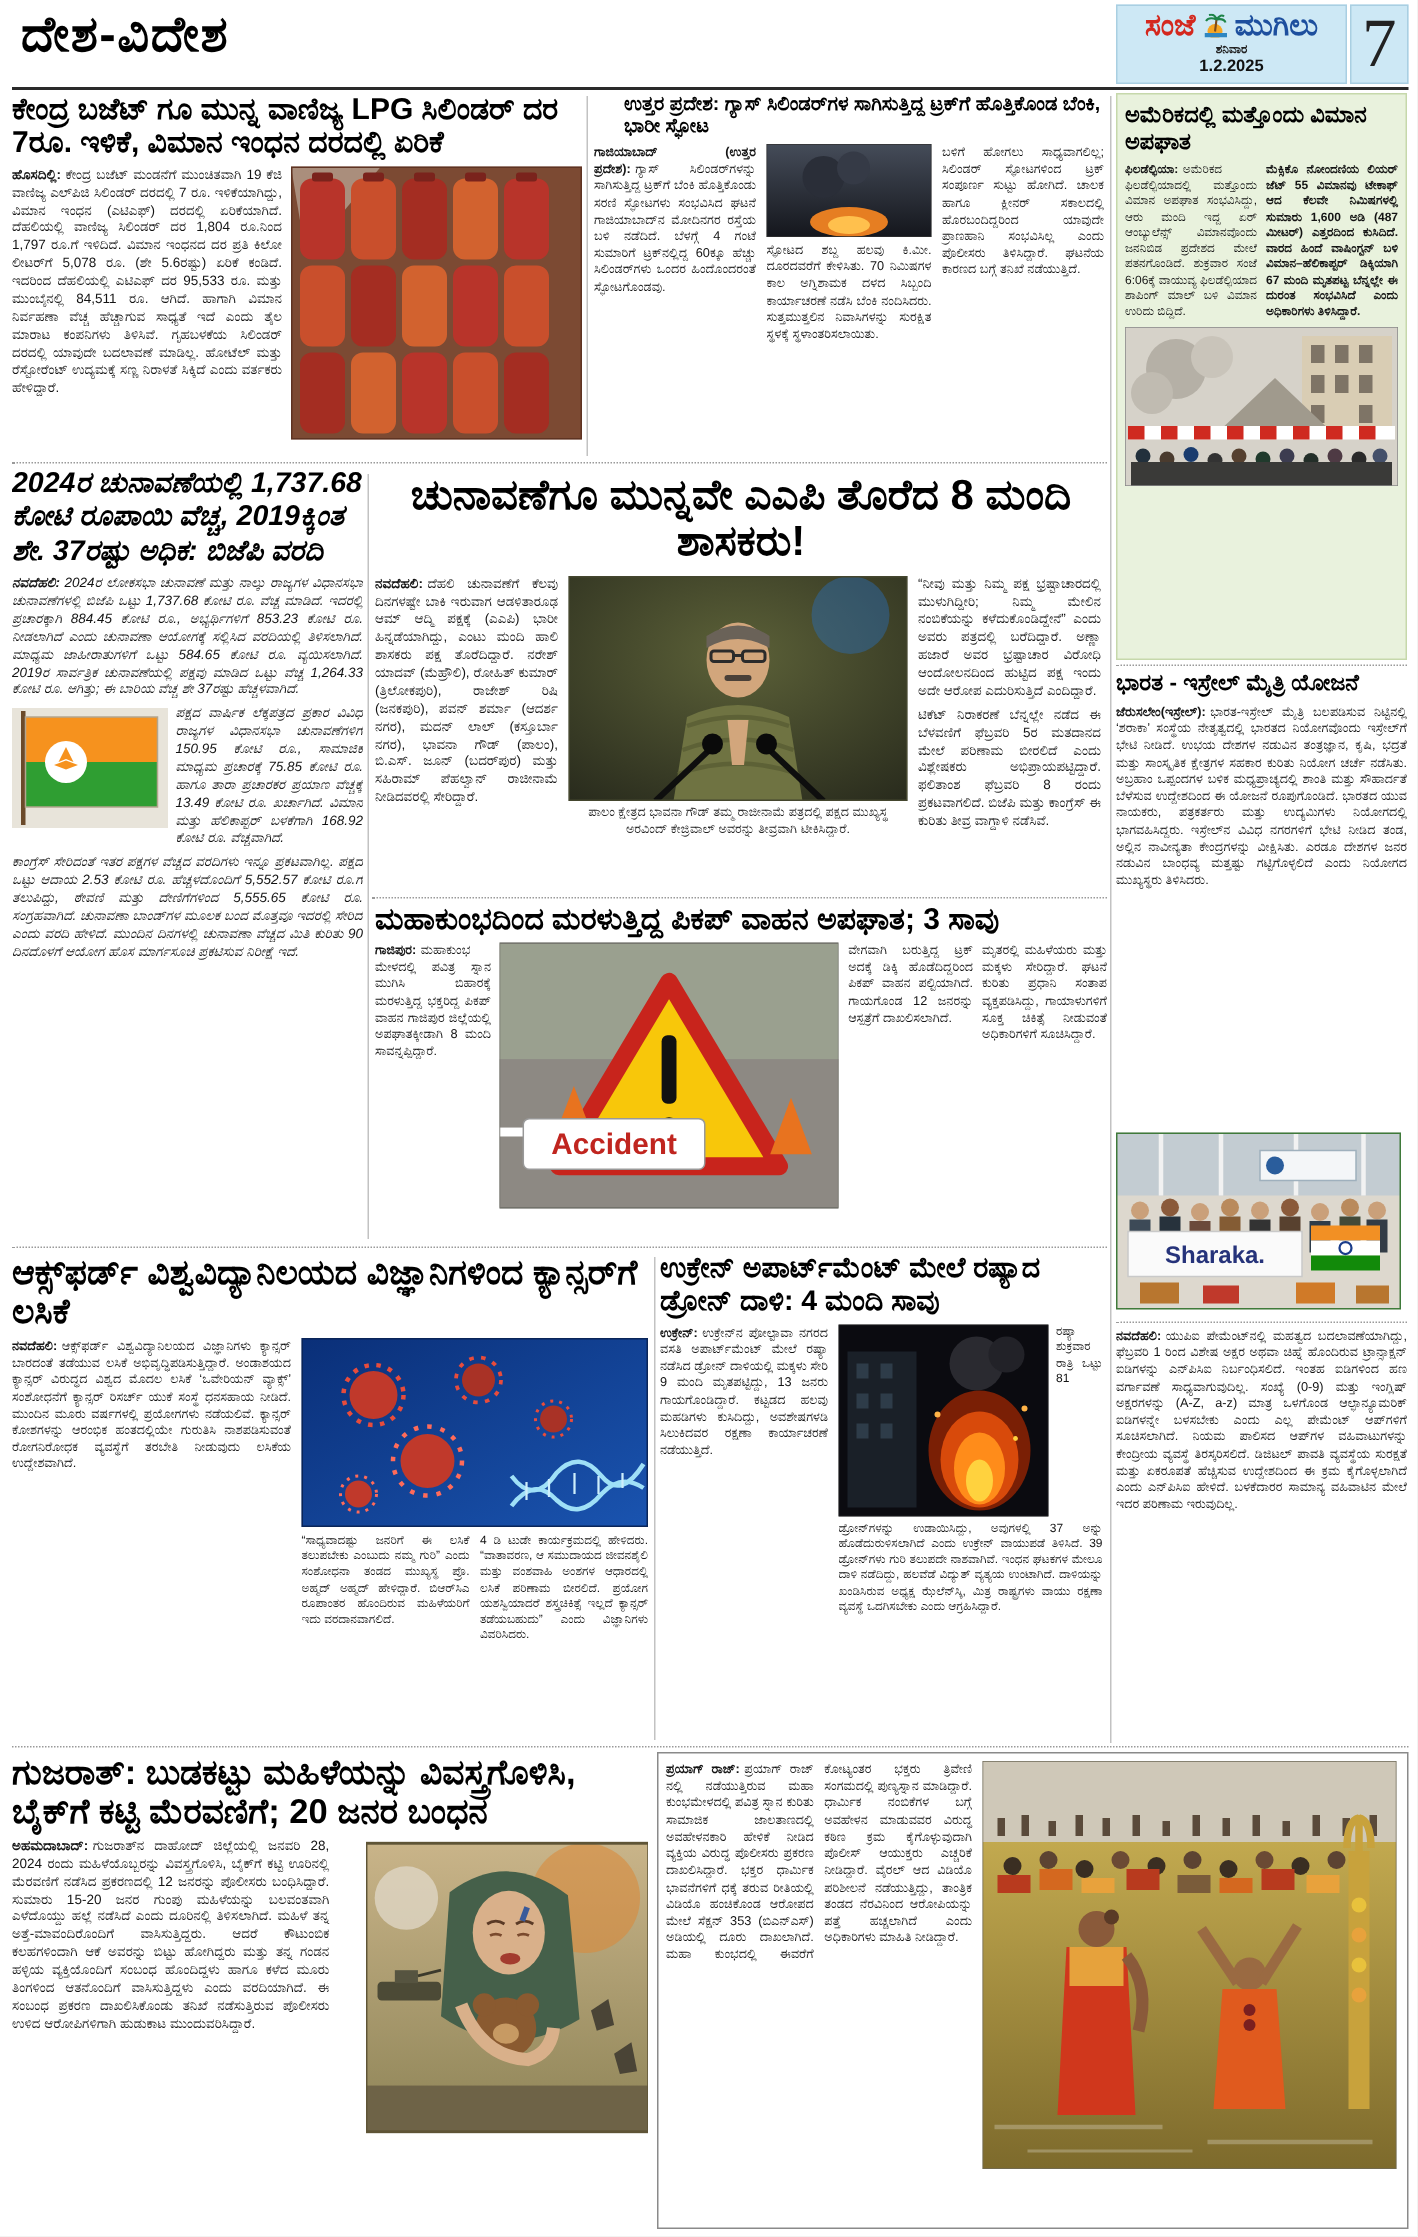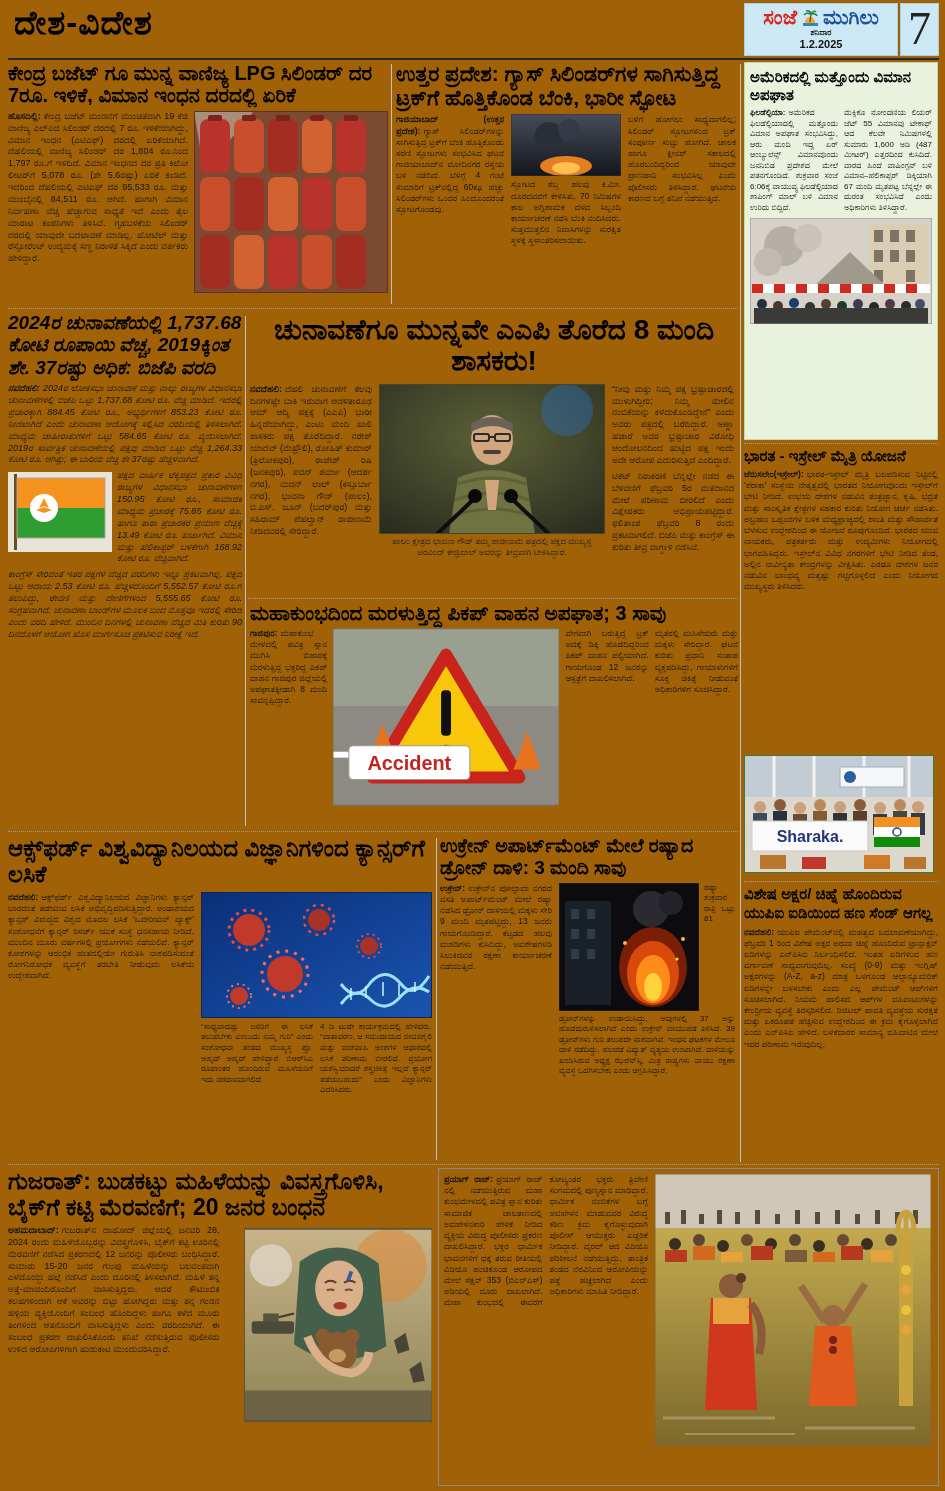--- a/index.html
+++ b/index.html
@@ -1,16 +1,16 @@
 <!DOCTYPE html>
 <html><head>
 <meta charset="utf-8">
 <style>
   html,body{margin:0;padding:0;background:#e9e9e6;}
-  #page{position:relative;width:945px;height:1491px;background:#a16207;margin:0 auto;
+  #page{position:relative;width:945px;height:1491px;background:#ffffff;margin:0 auto;
         font-family:"Liberation Sans",sans-serif;color:#1a1a1a;overflow:hidden;}
   .abs{position:absolute;}
   
   .section-title{left:14px;top:4px;font-size:33px;font-weight:bold;letter-spacing:1px;color:#000;}
   .mast-box{left:744px;top:3px;width:154px;height:53px;background:#cde8f5;border:1px solid #a9cfe2;
             text-align:center;box-sizing:border-box;padding-top:3px;}
   .mast-line{font-size:20px;font-weight:bold;line-height:21px;white-space:nowrap;}
   .mast-red{color:#d4281e;} .mast-blue{color:#1d4f9e;}
   .mast-day{font-size:8px;font-weight:bold;color:#222;line-height:10px;}
   .mast-date{font-size:11px;font-weight:bold;color:#111;line-height:13px;}
@@ -98,21 +98,21 @@
             <rect x="82" y="4" width="14" height="6" rx="2"></rect>
             <rect x="116" y="4" width="14" height="6" rx="2"></rect>
             <rect x="150" y="4" width="14" height="6" rx="2"></rect>
           </g>
         <rect width="194" height="182" fill="none" stroke="#5e3322" stroke-width="2"></rect>
       </svg>
     </div>
   </div>
 
   <div class="article" style="left:396px;top:62px;width:340px;height:244px;">
-    <div class="hl" style="font-size:21px;line-height:1.15;">ಉತ್ತರ ಪ್ರದೇಶ: ಗ್ಯಾಸ್ ಸಿಲಿಂಡರ್‌ಗಳ ಸಾಗಿಸುತ್ತಿದ್ದ ಟ್ರಕ್‌ಗೆ ಹೊತ್ತಿಕೊಂಡ ಬೆಂಕಿ, ಭಾರೀ ಸ್ಫೋಟ</div>
+    <div class="hl" style="font-size:13px;line-height:1.15;margin-left:20px;">ಉತ್ತರ ಪ್ರದೇಶ: ಗ್ಯಾಸ್ ಸಿಲಿಂಡರ್‌ಗಳ ಸಾಗಿಸುತ್ತಿದ್ದ ಟ್ರಕ್‌ಗೆ ಹೊತ್ತಿಕೊಂಡ ಬೆಂಕಿ, ಭಾರೀ ಸ್ಫೋಟ</div>
     <div class="cols" style="gap:7px;">
       <div class="body" style="width:108px;font-size:8.5px;">
         <span class="dl">ಗಾಜಿಯಾಬಾದ್ (ಉತ್ತರ ಪ್ರದೇಶ):</span><span>ಗ್ಯಾಸ್ ಸಿಲಿಂಡರ್‌ಗಳನ್ನು ಸಾಗಿಸುತ್ತಿದ್ದ ಟ್ರಕ್‌ಗೆ ಬೆಂಕಿ ಹೊತ್ತಿಕೊಂಡು ಸರಣಿ ಸ್ಫೋಟಗಳು ಸಂಭವಿಸಿದ ಘಟನೆ ಗಾಜಿಯಾಬಾದ್‌ನ ಮೋದಿನಗರ ರಸ್ತೆಯ ಬಳಿ ನಡೆದಿದೆ. ಬೆಳಗ್ಗೆ 4 ಗಂಟೆ ಸುಮಾರಿಗೆ ಟ್ರಕ್‌ನಲ್ಲಿದ್ದ 60ಕ್ಕೂ ಹೆಚ್ಚು ಸಿಲಿಂಡರ್‌ಗಳು ಒಂದರ ಹಿಂದೊಂದರಂತೆ ಸ್ಫೋಟಗೊಂಡವು.</span>
       </div>
       <div style="width:110px;">
         <svg width="110" height="62" viewBox="0 0 110 62">
           <defs>
               <linearGradient id="sm" x1="0" y1="0" x2="0" y2="1">
                 <stop offset="0" stop-color="#454c59"></stop>
                 <stop offset="1" stop-color="#14161c"></stop>
@@ -130,21 +130,21 @@
       <div class="body" style="width:108px;font-size:8.5px;"><span>ಬಳಿಗೆ ಹೋಗಲು ಸಾಧ್ಯವಾಗಲಿಲ್ಲ; ಸಿಲಿಂಡರ್ ಸ್ಫೋಟಗಳಿಂದ ಟ್ರಕ್ ಸಂಪೂರ್ಣ ಸುಟ್ಟು ಹೋಗಿದೆ. ಚಾಲಕ ಹಾಗೂ ಕ್ಲೀನರ್ ಸಕಾಲದಲ್ಲಿ ಹೊರಬಂದಿದ್ದರಿಂದ ಯಾವುದೇ ಪ್ರಾಣಹಾನಿ ಸಂಭವಿಸಿಲ್ಲ ಎಂದು ಪೊಲೀಸರು ತಿಳಿಸಿದ್ದಾರೆ. ಘಟನೆಯ ಕಾರಣದ ಬಗ್ಗೆ ತನಿಖೆ ನಡೆಯುತ್ತಿದೆ.</span></div>
     </div>
   </div>
 
   <div class="article greenbox" style="left:744px;top:62px;width:194px;height:378px;">
     <div class="hl" style="font-size:15px;line-height:1.2;">ಅಮೆರಿಕದಲ್ಲಿ ಮತ್ತೊಂದು ವಿಮಾನ ಅಪಘಾತ</div>
     <div class="cols" style="gap:6px;">
       <div class="body" style="width:88px;font-size:8px;">
         <span class="dl">ಫಿಲಡೆಲ್ಫಿಯಾ:</span><span>ಅಮೆರಿಕದ ಫಿಲಡೆಲ್ಫಿಯಾದಲ್ಲಿ ಮತ್ತೊಂದು ವಿಮಾನ ಅಪಘಾತ ಸಂಭವಿಸಿದ್ದು, ಆರು ಮಂದಿ ಇದ್ದ ಏರ್ ಆಂಬ್ಯುಲೆನ್ಸ್ ವಿಮಾನವೊಂದು ಜನನಿಬಿಡ ಪ್ರದೇಶದ ಮೇಲೆ ಪತನಗೊಂಡಿದೆ. ಶುಕ್ರವಾರ ಸಂಜೆ 6:06ಕ್ಕೆ ವಾಯುವ್ಯ ಫಿಲಡೆಲ್ಫಿಯಾದ ಶಾಪಿಂಗ್ ಮಾಲ್ ಬಳಿ ವಿಮಾನ ಉರಿದು ಬಿದ್ದಿದೆ.</span>
       </div>
-      <div class="body" style="width:88px;font-size:8px;"><span>ಮೆಕ್ಸಿಕೊ ನೋಂದಣಿಯ ಲಿಯರ್ ಜೆಟ್ 55 ವಿಮಾನವು ಟೇಕಾಫ್ ಆದ ಕೆಲವೇ ನಿಮಿಷಗಳಲ್ಲಿ ಸುಮಾರು 1,600 ಅಡಿ (487 ಮೀಟರ್) ಎತ್ತರದಿಂದ ಕುಸಿದಿದೆ. ವಾರದ ಹಿಂದೆ ವಾಷಿಂಗ್ಟನ್ ಬಳಿ ವಿಮಾನ–ಹೆಲಿಕಾಪ್ಟರ್ ಡಿಕ್ಕಿಯಾಗಿ 67 ಮಂದಿ ಮೃತಪಟ್ಟ ಬೆನ್ನಲ್ಲೇ ಈ ದುರಂತ ಸಂಭವಿಸಿದೆ ಎಂದು ಅಧಿಕಾರಿಗಳು ತಿಳಿಸಿದ್ದಾರೆ.</span></div>
+      <div class="body" style="width:88px;font-size:8px;font-weight:bold;"><span>ಮೆಕ್ಸಿಕೊ ನೋಂದಣಿಯ ಲಿಯರ್ ಜೆಟ್ 55 ವಿಮಾನವು ಟೇಕಾಫ್ ಆದ ಕೆಲವೇ ನಿಮಿಷಗಳಲ್ಲಿ ಸುಮಾರು 1,600 ಅಡಿ (487 ಮೀಟರ್) ಎತ್ತರದಿಂದ ಕುಸಿದಿದೆ. ವಾರದ ಹಿಂದೆ ವಾಷಿಂಗ್ಟನ್ ಬಳಿ ವಿಮಾನ–ಹೆಲಿಕಾಪ್ಟರ್ ಡಿಕ್ಕಿಯಾಗಿ 67 ಮಂದಿ ಮೃತಪಟ್ಟ ಬೆನ್ನಲ್ಲೇ ಈ ದುರಂತ ಸಂಭವಿಸಿದೆ ಎಂದು ಅಧಿಕಾರಿಗಳು ತಿಳಿಸಿದ್ದಾರೆ.</span></div>
     </div>
     <svg width="182" height="106" viewBox="0 0 182 106" style="margin-top:5px;">
       <rect width="182" height="106" fill="#d6d2c9"></rect>
       <rect x="118" y="6" width="60" height="66" fill="#d9cdb4"></rect>
       <g fill="#7e7466">
           <rect x="124" y="12" width="9" height="12"></rect>
           <rect x="140" y="12" width="9" height="12"></rect>
           <rect x="156" y="12" width="9" height="12"></rect>
           <rect x="124" y="32" width="9" height="12"></rect>
           <rect x="140" y="32" width="9" height="12"></rect>
@@ -366,21 +366,21 @@
         </svg>
         <div class="cols" style="gap:7px;margin-top:4px;">
           <div class="body" style="width:112px;font-size:8px;"><span>“ಸಾಧ್ಯವಾದಷ್ಟು ಜನರಿಗೆ ಈ ಲಸಿಕೆ ತಲುಪಬೇಕು ಎಂಬುದು ನಮ್ಮ ಗುರಿ” ಎಂದು ಸಂಶೋಧನಾ ತಂಡದ ಮುಖ್ಯಸ್ಥ ಪ್ರೊ. ಅಹ್ಮದ್ ಅಹ್ಮದ್ ಹೇಳಿದ್ದಾರೆ. ಬಿಆರ್‌ಸಿಎ ರೂಪಾಂತರ ಹೊಂದಿರುವ ಮಹಿಳೆಯರಿಗೆ ಇದು ವರದಾನವಾಗಲಿದೆ.</span></div>
           <div class="body" style="width:112px;font-size:8px;"><span>4 ಡಿ ಟುಡೇ ಕಾರ್ಯಕ್ರಮದಲ್ಲಿ ಹೇಳಿದರು. “ವಾತಾವರಣ, ಆ ಸಮುದಾಯದ ಜೀವನಶೈಲಿ ಮತ್ತು ವಂಶವಾಹಿ ಅಂಶಗಳ ಆಧಾರದಲ್ಲಿ ಲಸಿಕೆ ಪರಿಣಾಮ ಬೀರಲಿದೆ. ಪ್ರಯೋಗ ಯಶಸ್ವಿಯಾದರೆ ಶಸ್ತ್ರಚಿಕಿತ್ಸೆ ಇಲ್ಲದೆ ಕ್ಯಾನ್ಸರ್ ತಡೆಯಬಹುದು” ಎಂದು ವಿಜ್ಞಾನಿಗಳು ವಿವರಿಸಿದರು.</span></div>
         </div>
       </div>
     </div>
   </div>
 
   <div class="article" style="left:440px;top:835px;width:298px;height:326px;">
-    <div class="hl" style="font-size:19px;line-height:1.15;">ಉಕ್ರೇನ್ ಅಪಾರ್ಟ್‌ಮೆಂಟ್ ಮೇಲೆ ರಷ್ಯಾದ ಡ್ರೋನ್ ದಾಳಿ: 3 ಮಂದಿ ಸಾವು</div>
+    <div class="hl" style="font-size:19px;line-height:1.15;">ಉಕ್ರೇನ್ ಅಪಾರ್ಟ್‌ಮೆಂಟ್ ಮೇಲೆ ರಷ್ಯಾದ ಡ್ರೋನ್ ದಾಳಿ: 4 ಮಂದಿ ಸಾವು</div>
     <div class="cols" style="gap:7px;">
       <div class="body" style="width:112px;font-size:8.5px;">
         <span class="dl">ಉಕ್ರೇನ್:</span><span>ಉಕ್ರೇನ್‌ನ ಪೋಲ್ಟಾವಾ ನಗರದ ವಸತಿ ಅಪಾರ್ಟ್‌ಮೆಂಟ್ ಮೇಲೆ ರಷ್ಯಾ ನಡೆಸಿದ ಡ್ರೋನ್ ದಾಳಿಯಲ್ಲಿ ಮಕ್ಕಳು ಸೇರಿ 9 ಮಂದಿ ಮೃತಪಟ್ಟಿದ್ದು, 13 ಜನರು ಗಾಯಗೊಂಡಿದ್ದಾರೆ. ಕಟ್ಟಡದ ಹಲವು ಮಹಡಿಗಳು ಕುಸಿದಿದ್ದು, ಅವಶೇಷಗಳಡಿ ಸಿಲುಕಿದವರ ರಕ್ಷಣಾ ಕಾರ್ಯಾಚರಣೆ ನಡೆಯುತ್ತಿದೆ.</span>
       </div>
       <div style="width:176px;">
         <svg width="140" height="128" viewBox="0 0 140 128" style="float:left;margin:0 5px 3px 0;">
           <rect width="140" height="128" fill="#0b0b10"></rect>
           <rect x="6" y="18" width="46" height="104" fill="#1a2028"></rect>
           <g fill="#2e3c49">
               <rect x="12" y="26" width="8" height="10"></rect>
@@ -403,21 +403,20 @@
         </svg>
         <div class="body" style="font-size:8px;">
           <span>ರಷ್ಯಾ ಶುಕ್ರವಾರ ರಾತ್ರಿ ಒಟ್ಟು 81 ಡ್ರೋನ್‌ಗಳನ್ನು ಉಡಾಯಿಸಿದ್ದು, ಅವುಗಳಲ್ಲಿ 37 ಅನ್ನು ಹೊಡೆದುರುಳಿಸಲಾಗಿದೆ ಎಂದು ಉಕ್ರೇನ್ ವಾಯುಪಡೆ ತಿಳಿಸಿದೆ. 39 ಡ್ರೋನ್‌ಗಳು ಗುರಿ ತಲುಪದೇ ನಾಶವಾಗಿವೆ.</span>
           <span>ಇಂಧನ ಘಟಕಗಳ ಮೇಲೂ ದಾಳಿ ನಡೆದಿದ್ದು, ಹಲವೆಡೆ ವಿದ್ಯುತ್ ವ್ಯತ್ಯಯ ಉಂಟಾಗಿದೆ. ದಾಳಿಯನ್ನು ಖಂಡಿಸಿರುವ ಅಧ್ಯಕ್ಷ ಝೆಲೆನ್‌ಸ್ಕಿ, ಮಿತ್ರ ರಾಷ್ಟ್ರಗಳು ವಾಯು ರಕ್ಷಣಾ ವ್ಯವಸ್ಥೆ ಒದಗಿಸಬೇಕು ಎಂದು ಆಗ್ರಹಿಸಿದ್ದಾರೆ.</span>
         </div>
       </div>
     </div>
   </div>
 
   <div class="article" style="left:744px;top:885px;width:194px;height:276px;">
-    <div class="hl" style="font-size:15px;line-height:1.25;">ವಿಶೇಷ ಅಕ್ಷರ/ ಚಿಹ್ನೆ ಹೊಂದಿರುವ ಯುಪಿಐ ಐಡಿಯಿಂದ ಹಣ ಸೆಂಡ್ ಆಗಲ್ಲ</div>
     <div class="body" style="font-size:8.5px;">
       <span class="dl">ನವದೆಹಲಿ:</span><span>ಯುಪಿಐ ಪೇಮೆಂಟ್‌ನಲ್ಲಿ ಮಹತ್ವದ ಬದಲಾವಣೆಯಾಗಿದ್ದು, ಫೆಬ್ರವರಿ 1 ರಿಂದ ವಿಶೇಷ ಅಕ್ಷರ ಅಥವಾ ಚಿಹ್ನೆ ಹೊಂದಿರುವ ಟ್ರಾನ್ಸಾಕ್ಷನ್ ಐಡಿಗಳನ್ನು ಎನ್‌ಪಿಸಿಐ ನಿರ್ಬಂಧಿಸಲಿದೆ. ಇಂತಹ ಐಡಿಗಳಿಂದ ಹಣ ವರ್ಗಾವಣೆ ಸಾಧ್ಯವಾಗುವುದಿಲ್ಲ. ಸಂಖ್ಯೆ (0-9) ಮತ್ತು ಇಂಗ್ಲಿಷ್ ಅಕ್ಷರಗಳನ್ನು (A-Z, a-z) ಮಾತ್ರ ಒಳಗೊಂಡ ಆಲ್ಫಾನ್ಯೂಮರಿಕ್ ಐಡಿಗಳನ್ನೇ ಬಳಸಬೇಕು ಎಂದು ಎಲ್ಲ ಪೇಮೆಂಟ್ ಆಪ್‌ಗಳಿಗೆ ಸೂಚಿಸಲಾಗಿದೆ. ನಿಯಮ ಪಾಲಿಸದ ಆಪ್‌ಗಳ ವಹಿವಾಟುಗಳನ್ನು ಕೇಂದ್ರೀಯ ವ್ಯವಸ್ಥೆ ತಿರಸ್ಕರಿಸಲಿದೆ. ಡಿಜಿಟಲ್ ಪಾವತಿ ವ್ಯವಸ್ಥೆಯ ಸುರಕ್ಷತೆ ಮತ್ತು ಏಕರೂಪತೆ ಹೆಚ್ಚಿಸುವ ಉದ್ದೇಶದಿಂದ ಈ ಕ್ರಮ ಕೈಗೊಳ್ಳಲಾಗಿದೆ ಎಂದು ಎನ್‌ಪಿಸಿಐ ಹೇಳಿದೆ. ಬಳಕೆದಾರರ ಸಾಮಾನ್ಯ ವಹಿವಾಟಿನ ಮೇಲೆ ಇದರ ಪರಿಣಾಮ ಇರುವುದಿಲ್ಲ.</span>
     </div>
   </div>
 
   <div class="article" style="left:8px;top:1168px;width:424px;height:318px;">
     <div class="hl" style="font-size:23px;line-height:1.15;">ಗುಜರಾತ್: ಬುಡಕಟ್ಟು ಮಹಿಳೆಯನ್ನು ವಿವಸ್ತ್ರಗೊಳಿಸಿ, ಬೈಕ್‌ಗೆ ಕಟ್ಟಿ ಮೆರವಣಿಗೆ; 20 ಜನರ ಬಂಧನ</div>
     <div class="cols" style="gap:24px;">
       <div class="body" style="width:220px;">
         <span class="dl">ಅಹಮದಾಬಾದ್:</span><span>ಗುಜರಾತ್‌ನ ದಾಹೋದ್ ಜಿಲ್ಲೆಯಲ್ಲಿ ಜನವರಿ 28, 2024 ರಂದು ಮಹಿಳೆಯೊಬ್ಬರನ್ನು ವಿವಸ್ತ್ರಗೊಳಿಸಿ, ಬೈಕ್‌ಗೆ ಕಟ್ಟಿ ಊರಿನಲ್ಲಿ ಮೆರವಣಿಗೆ ನಡೆಸಿದ ಪ್ರಕರಣದಲ್ಲಿ 12 ಜನರನ್ನು ಪೊಲೀಸರು ಬಂಧಿಸಿದ್ದಾರೆ. ಸುಮಾರು 15-20 ಜನರ ಗುಂಪು ಮಹಿಳೆಯನ್ನು ಬಲವಂತವಾಗಿ ಎಳೆದೊಯ್ದು ಹಲ್ಲೆ ನಡೆಸಿದೆ ಎಂದು ದೂರಿನಲ್ಲಿ ತಿಳಿಸಲಾಗಿದೆ. ಮಹಿಳೆ ತನ್ನ ಅತ್ತೆ-ಮಾವಂದಿರೊಂದಿಗೆ ವಾಸಿಸುತ್ತಿದ್ದರು. ಆದರೆ ಕೌಟುಂಬಿಕ ಕಲಹಗಳಿಂದಾಗಿ ಆಕೆ ಅವರನ್ನು ಬಿಟ್ಟು ಹೋಗಿದ್ದರು ಮತ್ತು ತನ್ನ ಗಂಡನ ಹಳ್ಳಿಯ ವ್ಯಕ್ತಿಯೊಂದಿಗೆ ಸಂಬಂಧ ಹೊಂದಿದ್ದಳು ಹಾಗೂ ಕಳೆದ ಮೂರು ತಿಂಗಳಿಂದ ಆತನೊಂದಿಗೆ ವಾಸಿಸುತ್ತಿದ್ದಳು ಎಂದು ವರದಿಯಾಗಿದೆ. ಈ ಸಂಬಂಧ ಪ್ರಕರಣ ದಾಖಲಿಸಿಕೊಂಡು ತನಿಖೆ ನಡೆಸುತ್ತಿರುವ ಪೊಲೀಸರು ಉಳಿದ ಆರೋಪಿಗಳಿಗಾಗಿ ಹುಡುಕಾಟ ಮುಂದುವರಿಸಿದ್ದಾರೆ.</span>

